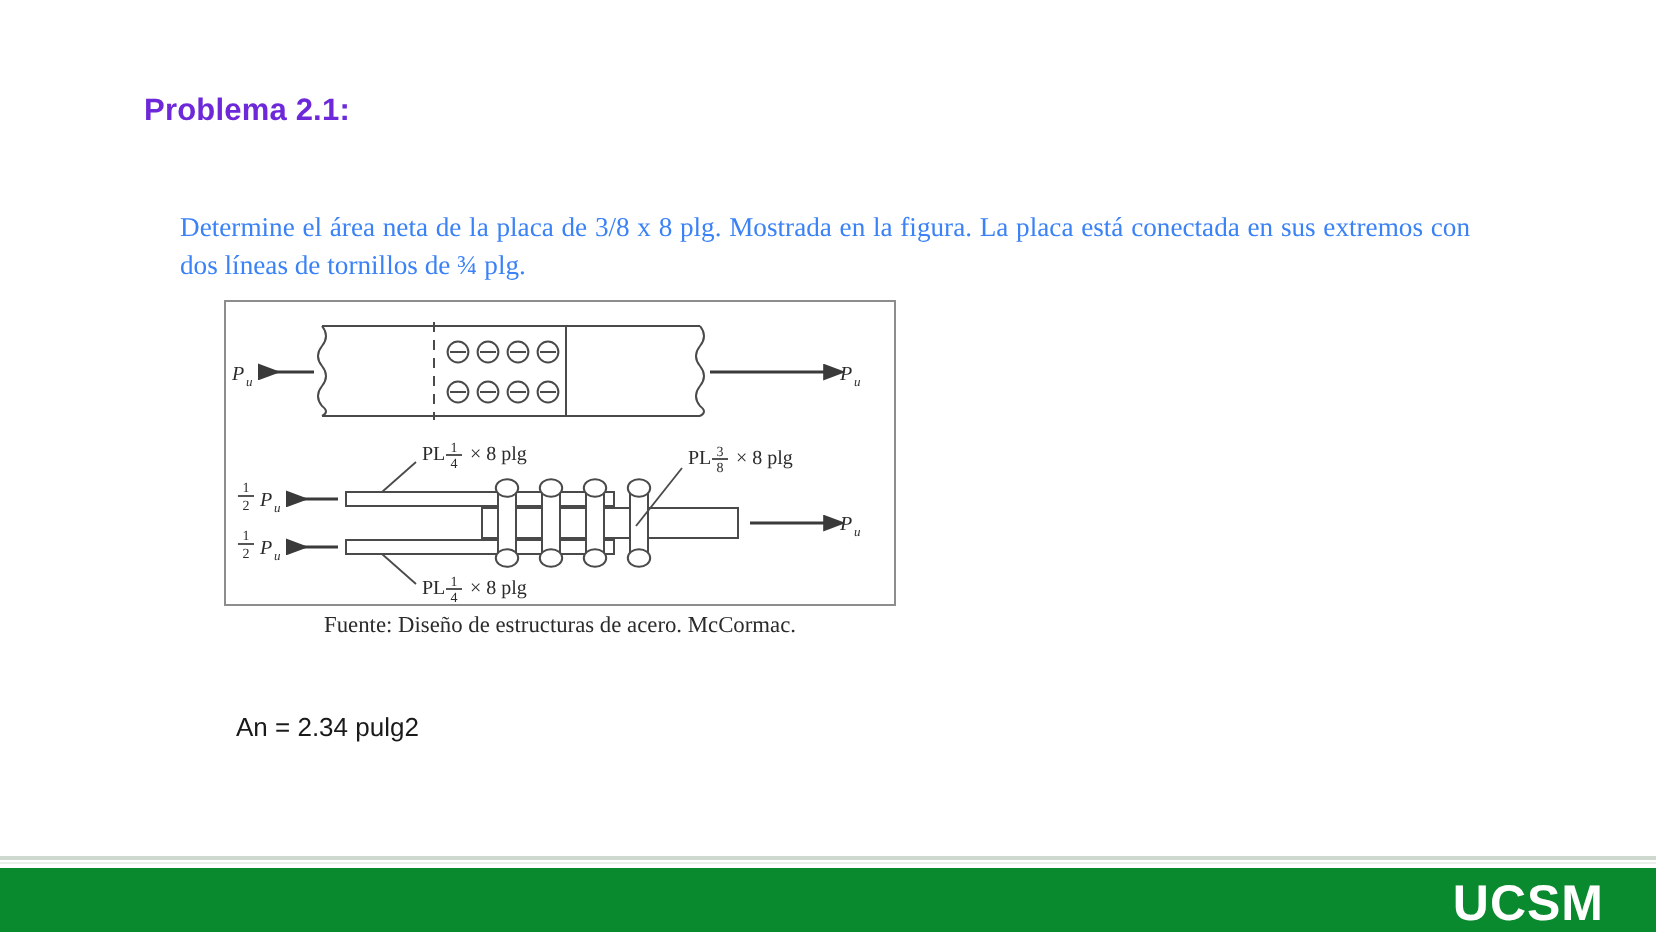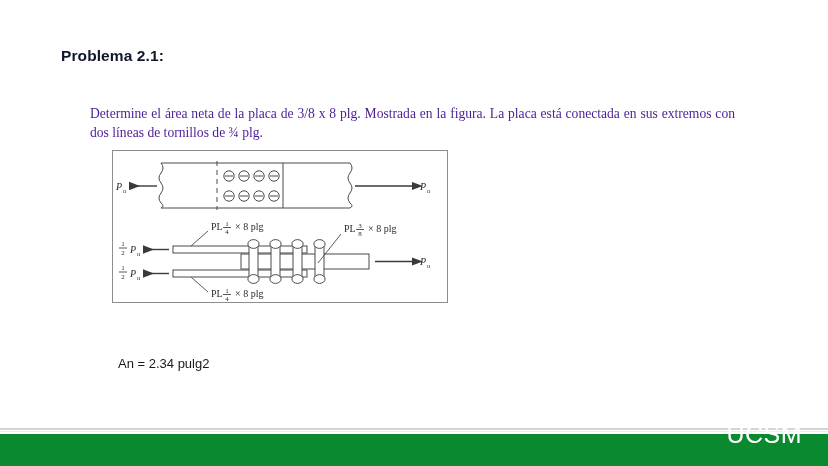--- a/index.html
+++ b/index.html
@@ -17,39 +17,39 @@
 
   .slide {
     position: absolute;
     inset: 0;
     background: #ffffff;
   }
 
   
   .slide-title {
     position: absolute;
-    left: 61px;
+    left: 72px;
     top: 47px;
     font-family: "Liberation Sans", sans-serif;
     font-size: 15.5px;
     font-weight: bold;
-    color: #0f172a;
+    color: #6d28d9;
     letter-spacing: 0.1px;
   }
 
   
   .statement {
     position: absolute;
     left: 90px;
     top: 104px;
     width: 645px;
     font-family: "Liberation Serif", serif;
     font-size: 13.6px;
     line-height: 19px;
-    color: #4c1d95;
+    color: #3b82f6;
     text-align: justify;
     text-justify: inter-word;
   }
 
   
   .figure-box {
     position: absolute;
     left: 112px;
     top: 150px;
     width: 336px;
@@ -102,24 +102,24 @@
     position: absolute;
     left: 0;
     right: 0;
     top: 434px;
     height: 32px;
     background: #0a8a2e;
   }
   .footer-logo {
     position: absolute;
     right: 26px;
-    top: 420px;
+    top: 438px;
     font-family: "Liberation Sans", sans-serif;
     font-size: 25px;
-    font-weight: normal;
+    font-weight: bold;
     color: #ffffff;
     letter-spacing: 0.5px;
   }
 
   
   .figtext {
     font-family: "Liberation Serif", serif;
     fill: #2b2b2b;
   }
 </style>
@@ -282,20 +282,21 @@
           <text class="figtext" x="24" y="129" font-size="6.5" font-style="italic">u</text>
         </g>
 
         <line x1="262" y1="110.5" x2="300" y2="110.5" stroke="#3a3a3a" stroke-width="1.4" marker-end="url(#arrowR)"></line>
         <text class="figtext" x="307" y="114" font-size="10" font-style="italic">P</text>
         <text class="figtext" x="314" y="117" font-size="6.5" font-style="italic">u</text>
       </g>
     </svg>
   </div>
 
+  <div class="fig-caption">Fuente: Diseño de estructuras de acero. McCormac.</div>
 
   <div class="answer">An = 2.34 pulg2</div>
 
   <div class="footer-hairline"></div>
   <div class="footer-hairline2"></div>
   <div class="footer-bar"></div>
   <div class="footer-logo">UCSM</div>
 
 </div>
 

